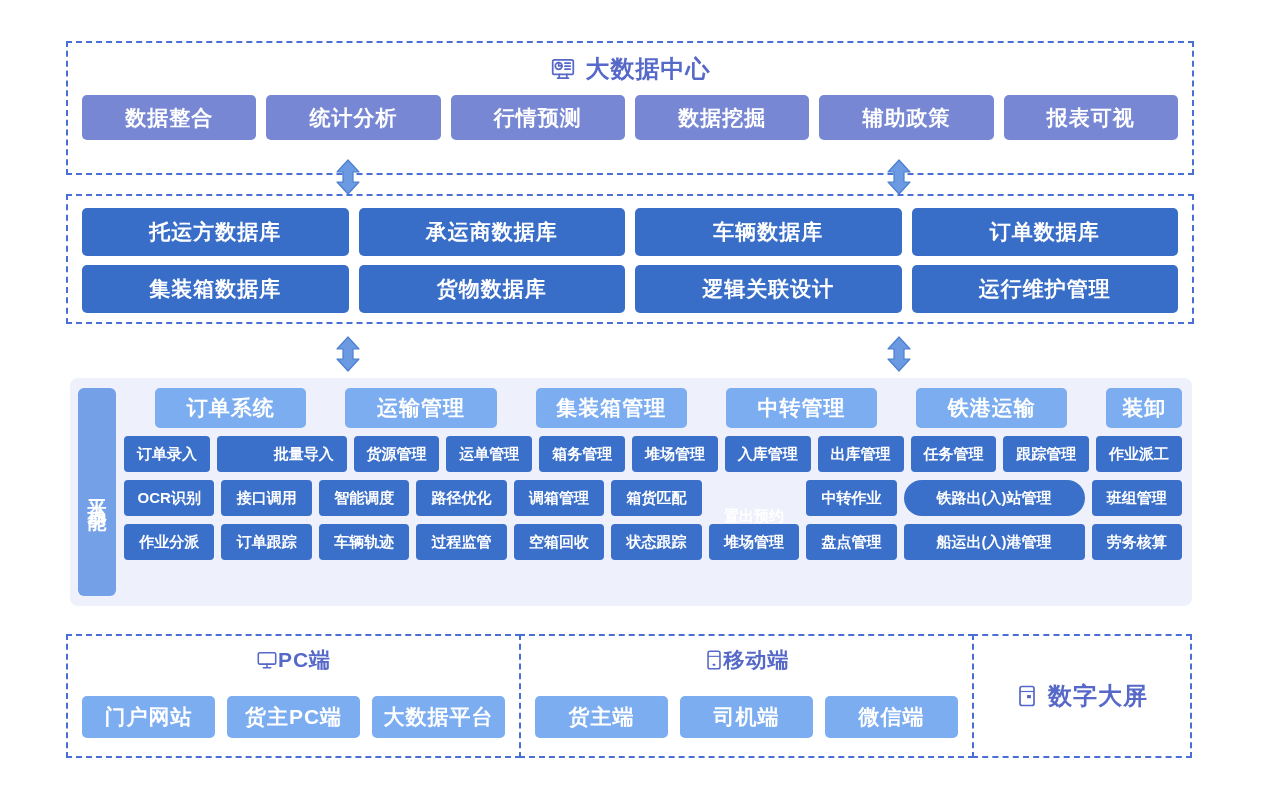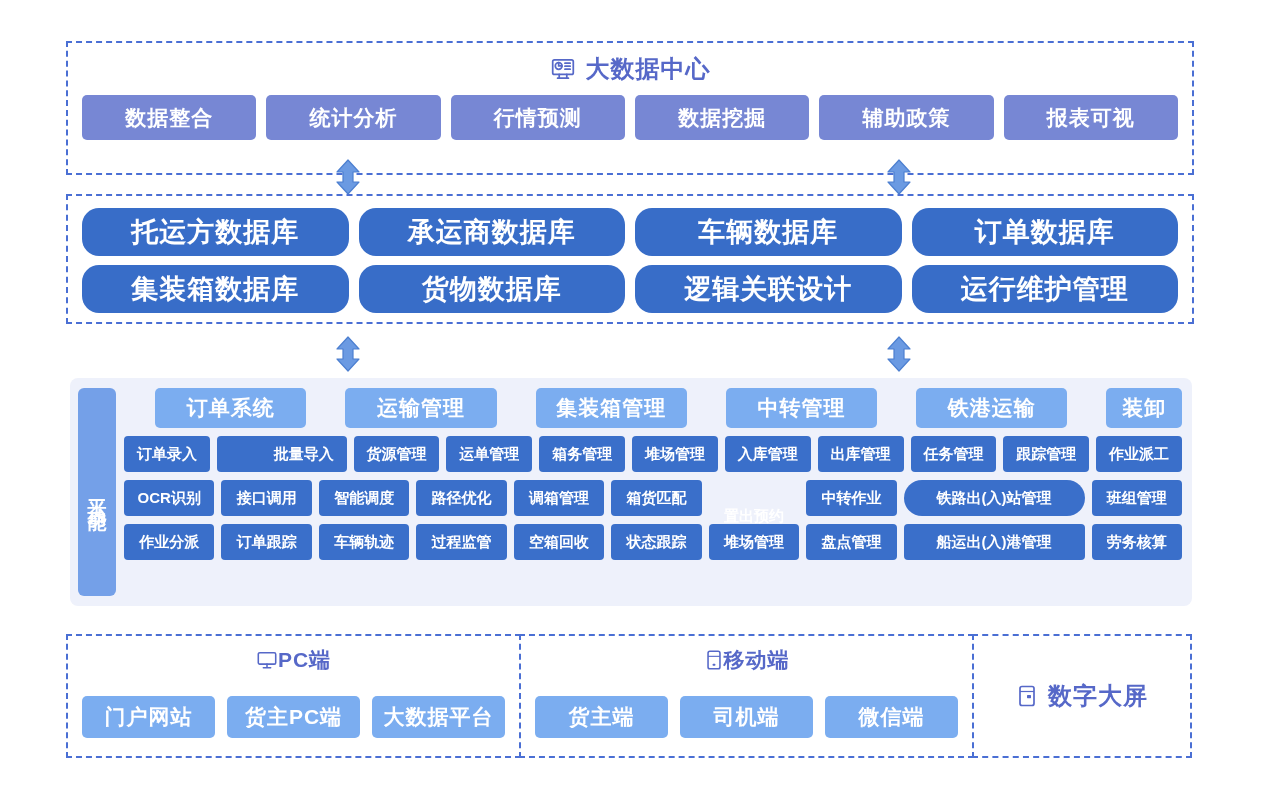--- a/index.html
+++ b/index.html
@@ -83,23 +83,23 @@
   .db-grid {
     display: grid;
     grid-template-columns: repeat(4, 1fr);
     grid-auto-rows: 48px;
     gap: 9px 10px;
     padding: 12px 14px;
     box-sizing: border-box;
   }
   .db-cell {
     background: #386dc8;
-    border-radius: 17px;
-    color: #ffffff;
-    font-size: 27px;
+    border-radius: 5px;
+    color: #ffffff;
+    font-size: 21px;
     font-weight: 700;
     display: flex;
     align-items: center;
     justify-content: center;
     letter-spacing: 1px;
   }
 
   
   .arrow {
     position: absolute;

